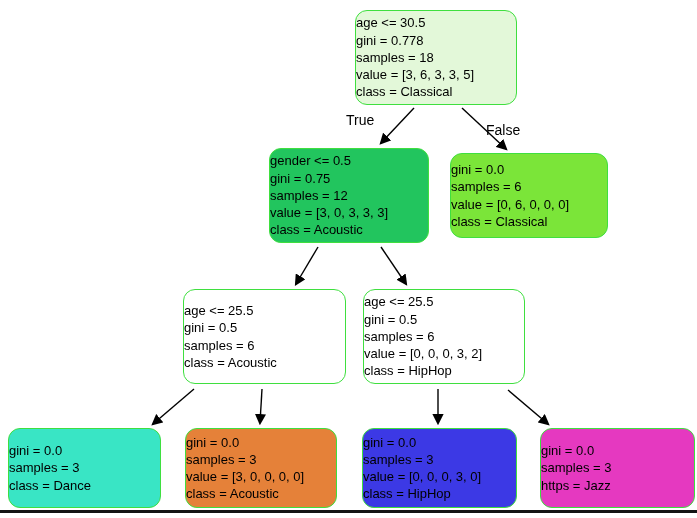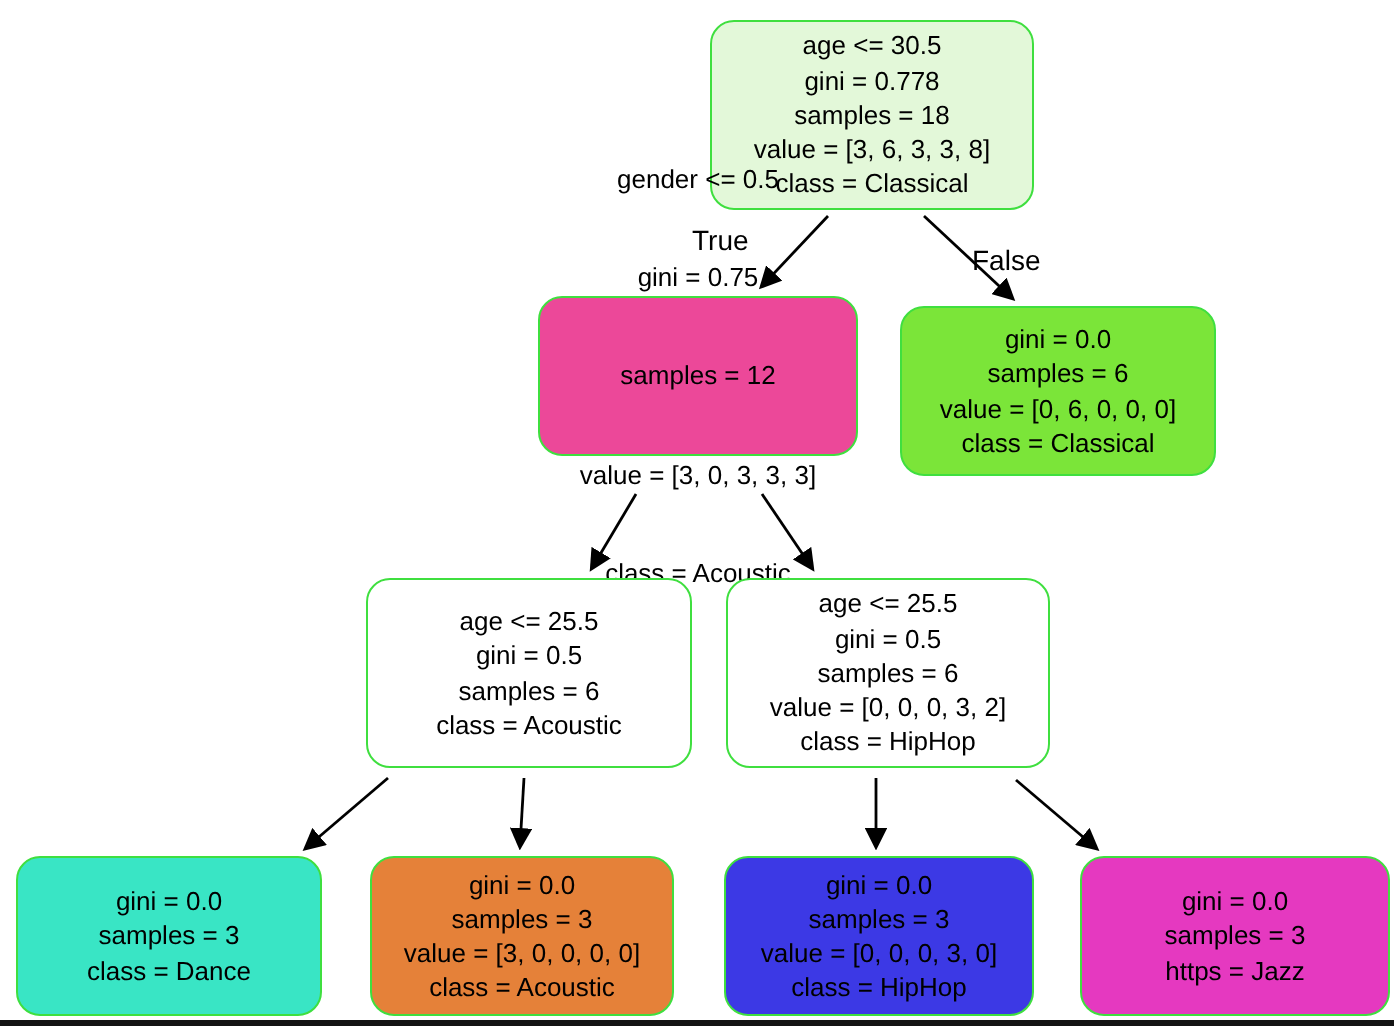--- a/index.html
+++ b/index.html
@@ -12,21 +12,21 @@
   }
   #edges{position:absolute;left:0;top:0;width:697px;height:518px;}
   .node{
     position:absolute;
     box-sizing:border-box;
     border:1.5px solid #3fdf3f; 
     border-radius:12px;
     display:flex;
     flex-direction:column;
     justify-content:center;
-    text-align:center;
+    text-align:left;
     color:#000000;
     font-size:13px;
   }
   .ln{line-height:17.2px;white-space:nowrap;}
   .edge-label{
     position:absolute;
     font-size:14px;
     color:#000000;
     white-space:nowrap;
   }
@@ -68,28 +68,28 @@
       <line x1="262" y1="389" x2="260" y2="423" marker-end="url(#ah)"></line>
       <line x1="438" y1="389" x2="438" y2="423" marker-end="url(#ah)"></line>
       <line x1="508" y1="390" x2="548" y2="424" marker-end="url(#ah)"></line>
     </g>
   </svg>
 
   <div class="node" style="left: 355px; top: 10px; width: 162px; height: 95px; background-color: rgb(227, 248, 217); border-color: rgb(63, 223, 63);" data-style="backgroundColor:tree.nodes.root.fill;borderColor:tree.style.node_border_color">
     <div class="ln">age &lt;= 30.5</div>
     <div class="ln">gini = 0.778</div>
     <div class="ln">samples = 18</div>
-    <div class="ln">value = [3, 6, 3, 3, 8]</div>
+    <div class="ln">value = [3, 6, 3, 3, 5]</div>
     <div class="ln">class = Classical</div>
   </div>
 
   <div class="edge-label" style="left:346px;top:112px">True</div>
   <div class="edge-label" style="left:486px;top:122px">False</div>
 
-  <div class="node" style="left: 269px; top: 148px; width: 160px; height: 80px; background-color: #ec4899; border-color: rgb(63, 223, 63); gap: 32px;" data-style="backgroundColor:tree.nodes.gender_split.fill;borderColor:tree.style.node_border_color">
+  <div class="node" style="left: 269px; top: 148px; width: 160px; height: 95px; background-color: #22c55e; border-color: rgb(63, 223, 63);" data-style="backgroundColor:tree.nodes.gender_split.fill;borderColor:tree.style.node_border_color">
     <div class="ln">gender &lt;= 0.5</div>
     <div class="ln">gini = 0.75</div>
     <div class="ln">samples = 12</div>
     <div class="ln">value = [3, 0, 3, 3, 3]</div>
     <div class="ln">class = Acoustic</div>
   </div>
 
   <div class="node" style="left: 450px; top: 153px; width: 158px; height: 85px; background-color: rgb(123, 229, 57); border-color: rgb(63, 223, 63);" data-style="backgroundColor:tree.nodes.classical_leaf.fill;borderColor:tree.style.node_border_color">
     <div class="ln">gini = 0.0</div>
     <div class="ln">samples = 6</div>

